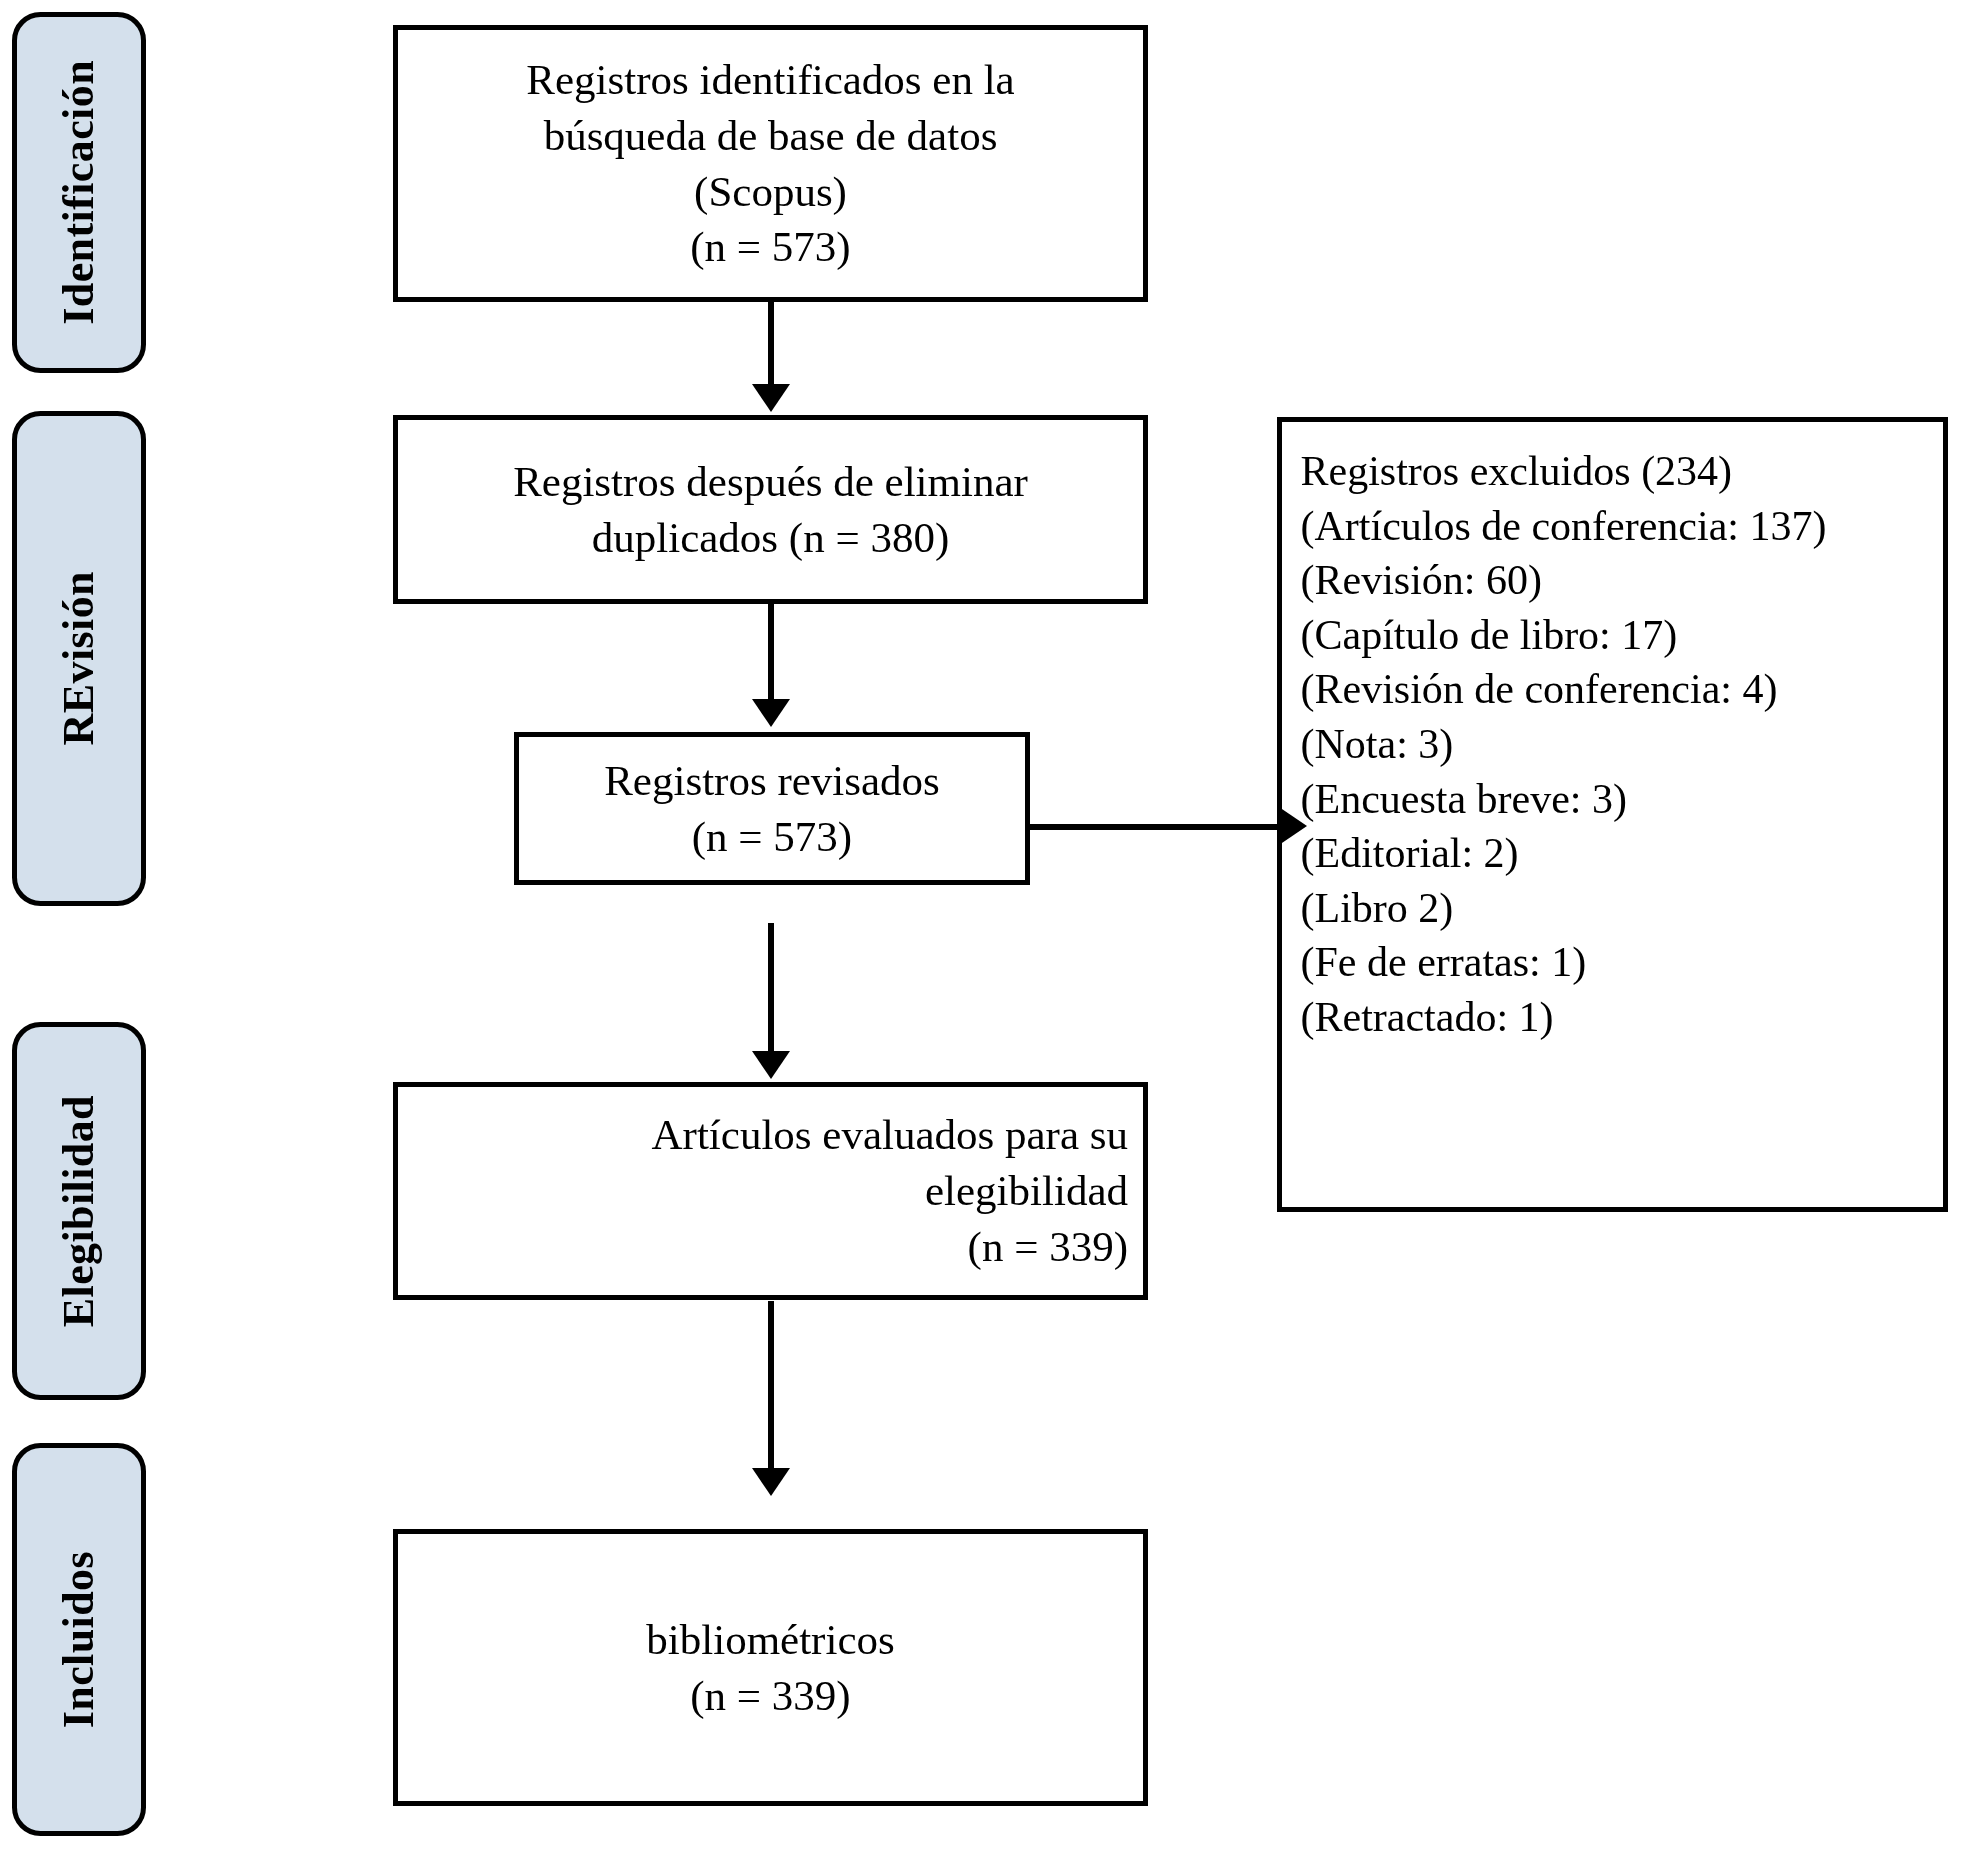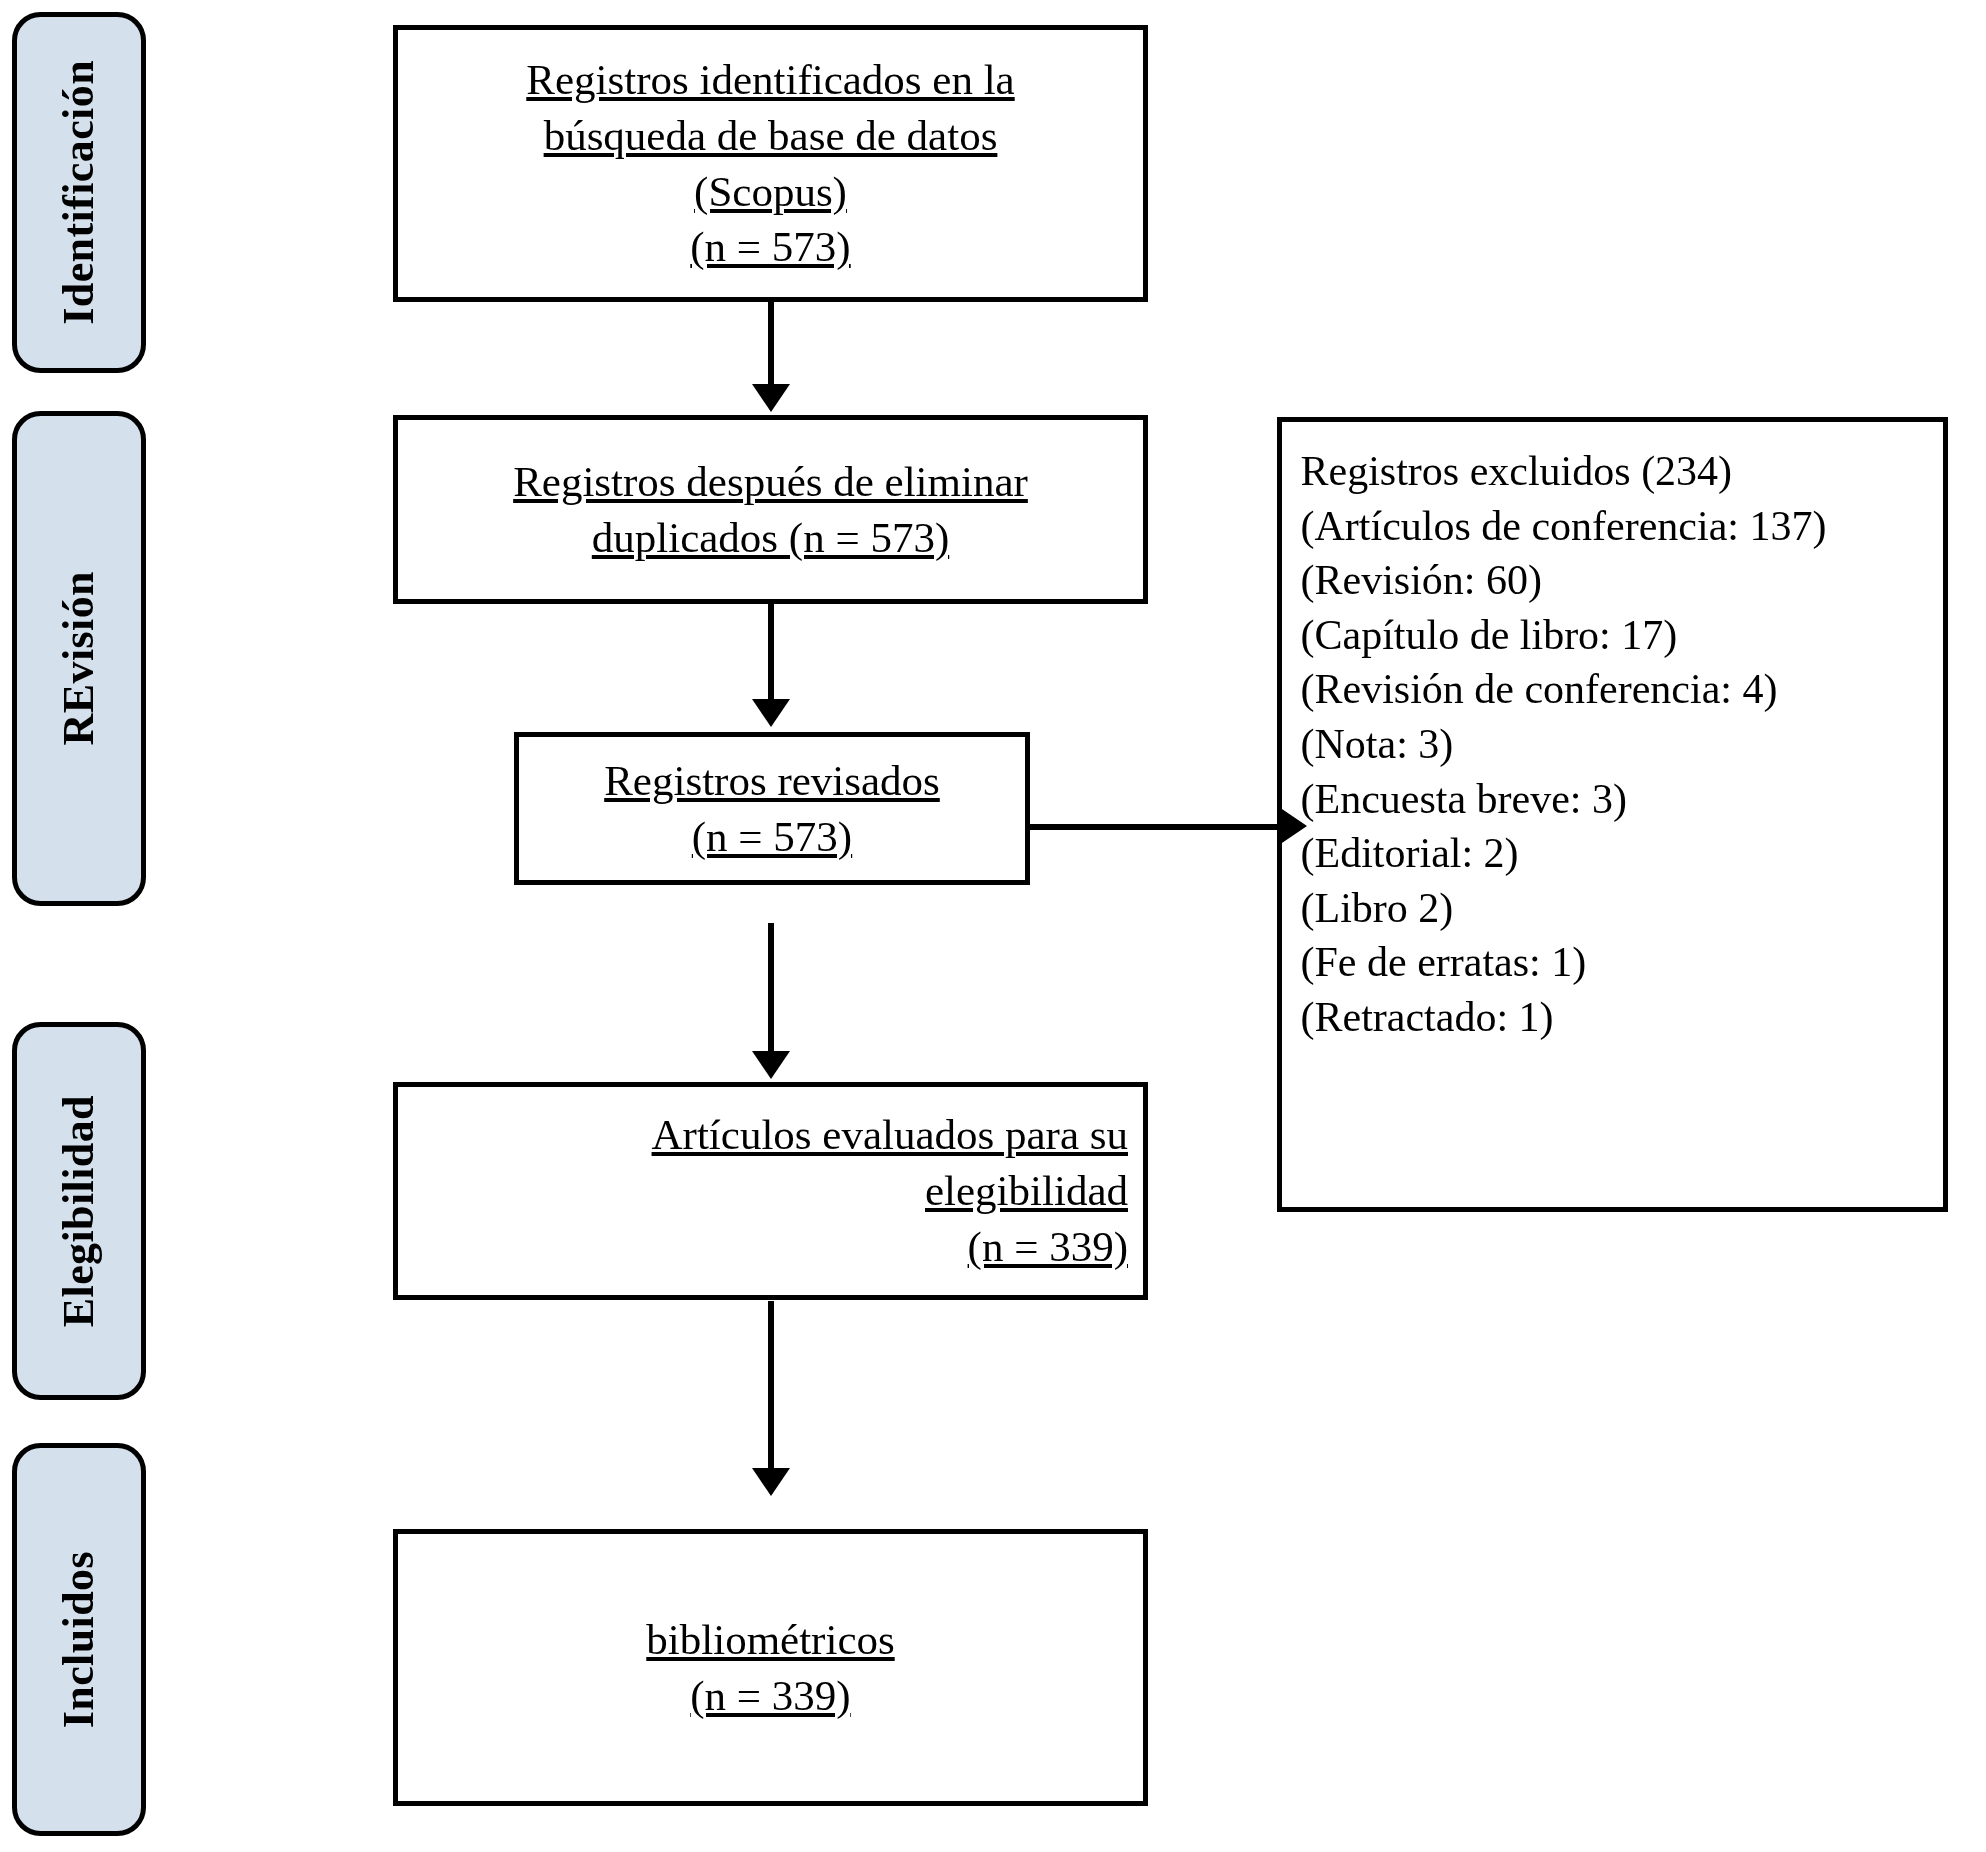--- a/index.html
+++ b/index.html
@@ -58,21 +58,21 @@
     box-sizing: border-box;
     display: flex;
     flex-direction: column;
     align-items: center;
     justify-content: center;
     text-align: center;
     font-size: 43px;
     line-height: 1.30;
     padding: 6.7px 15px;
   }
-  .flow-box .line { display: block; white-space: nowrap; text-decoration: underline; }
+  .flow-box .line { display: block; white-space: nowrap; }
 
   #box-identified   { left: 393px; top: 25px;   width: 755px; height: 277px; }
   #box-dedup        { left: 393px; top: 415px;  width: 755px; height: 189px; }
   #box-screened     { left: 514px; top: 732px;  width: 516px; height: 153px; }
   #box-eligibility  { left: 393px; top: 1082px; width: 755px; height: 218px; align-items: flex-end; }
   #box-included     { left: 393px; top: 1529px; width: 755px; height: 277px; }
 
   
   #box-excluded {
     position: absolute;
@@ -155,21 +155,21 @@
 
   <div class="flow-box" id="box-identified">
     <span class="line">Registros identificados en la</span>
     <span class="line">búsqueda de base de datos</span>
     <span class="line">(Scopus)</span>
     <span class="line">(n = 573)</span>
   </div>
 
   <div class="flow-box" id="box-dedup">
     <span class="line">Registros después de eliminar</span>
-    <span class="line">duplicados (n = 573)</span>
+    <span class="line">duplicados (n = 380)</span>
   </div>
 
   <div class="flow-box" id="box-screened">
     <span class="line">Registros revisados</span>
     <span class="line">(n = 573)</span>
   </div>
 
   <div class="flow-box" id="box-eligibility">
     <span class="line">Artículos evaluados para su</span>
     <span class="line">elegibilidad</span>

